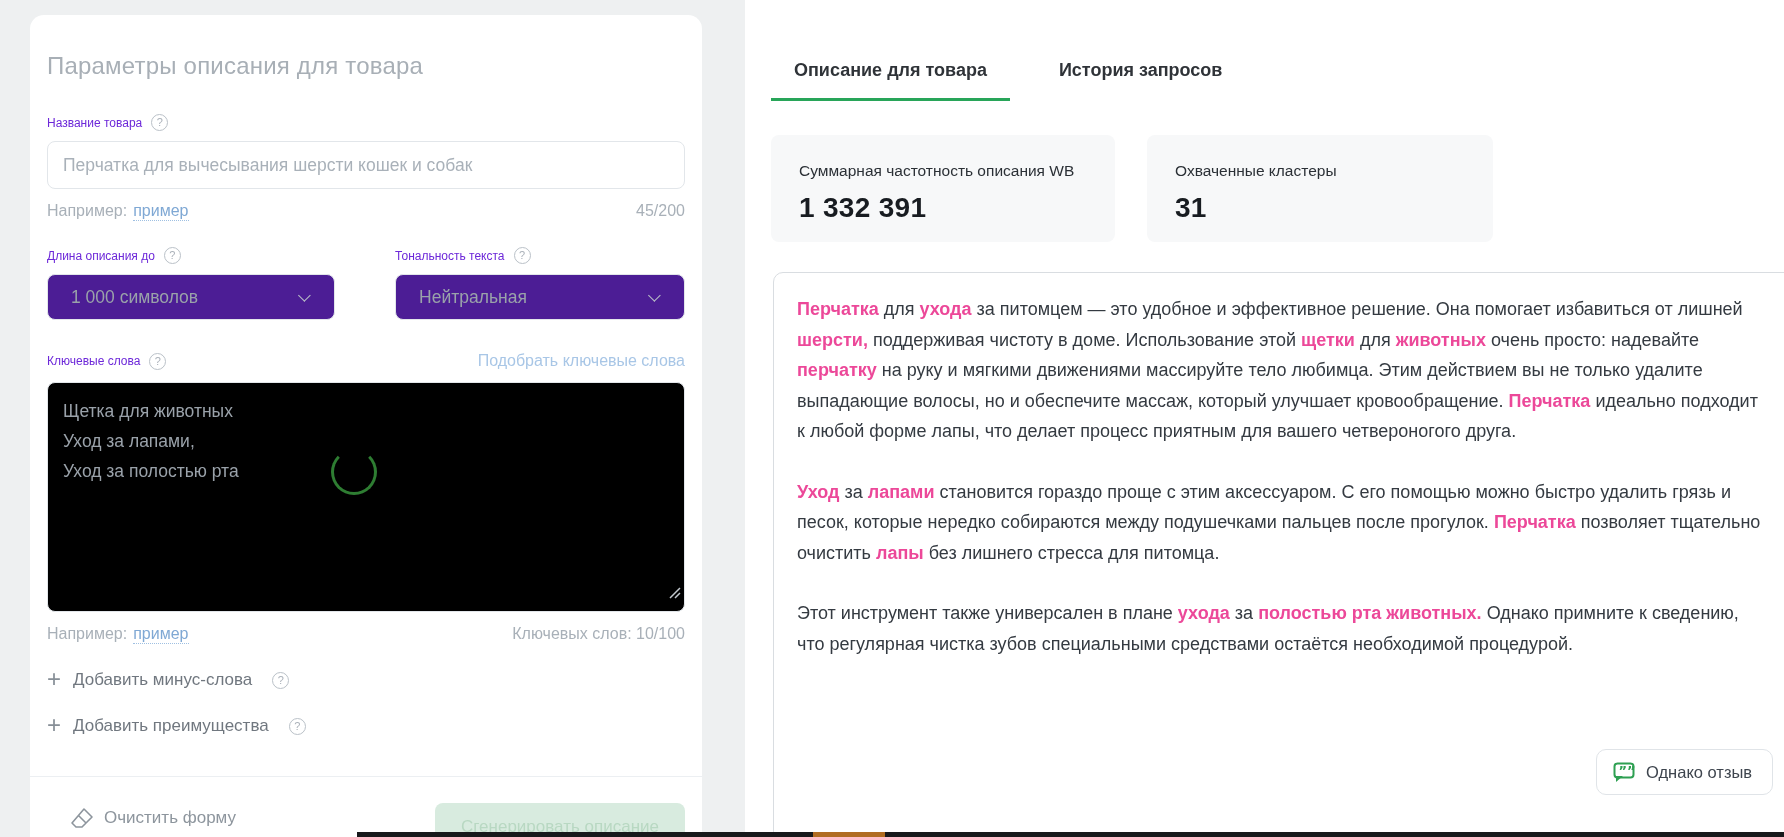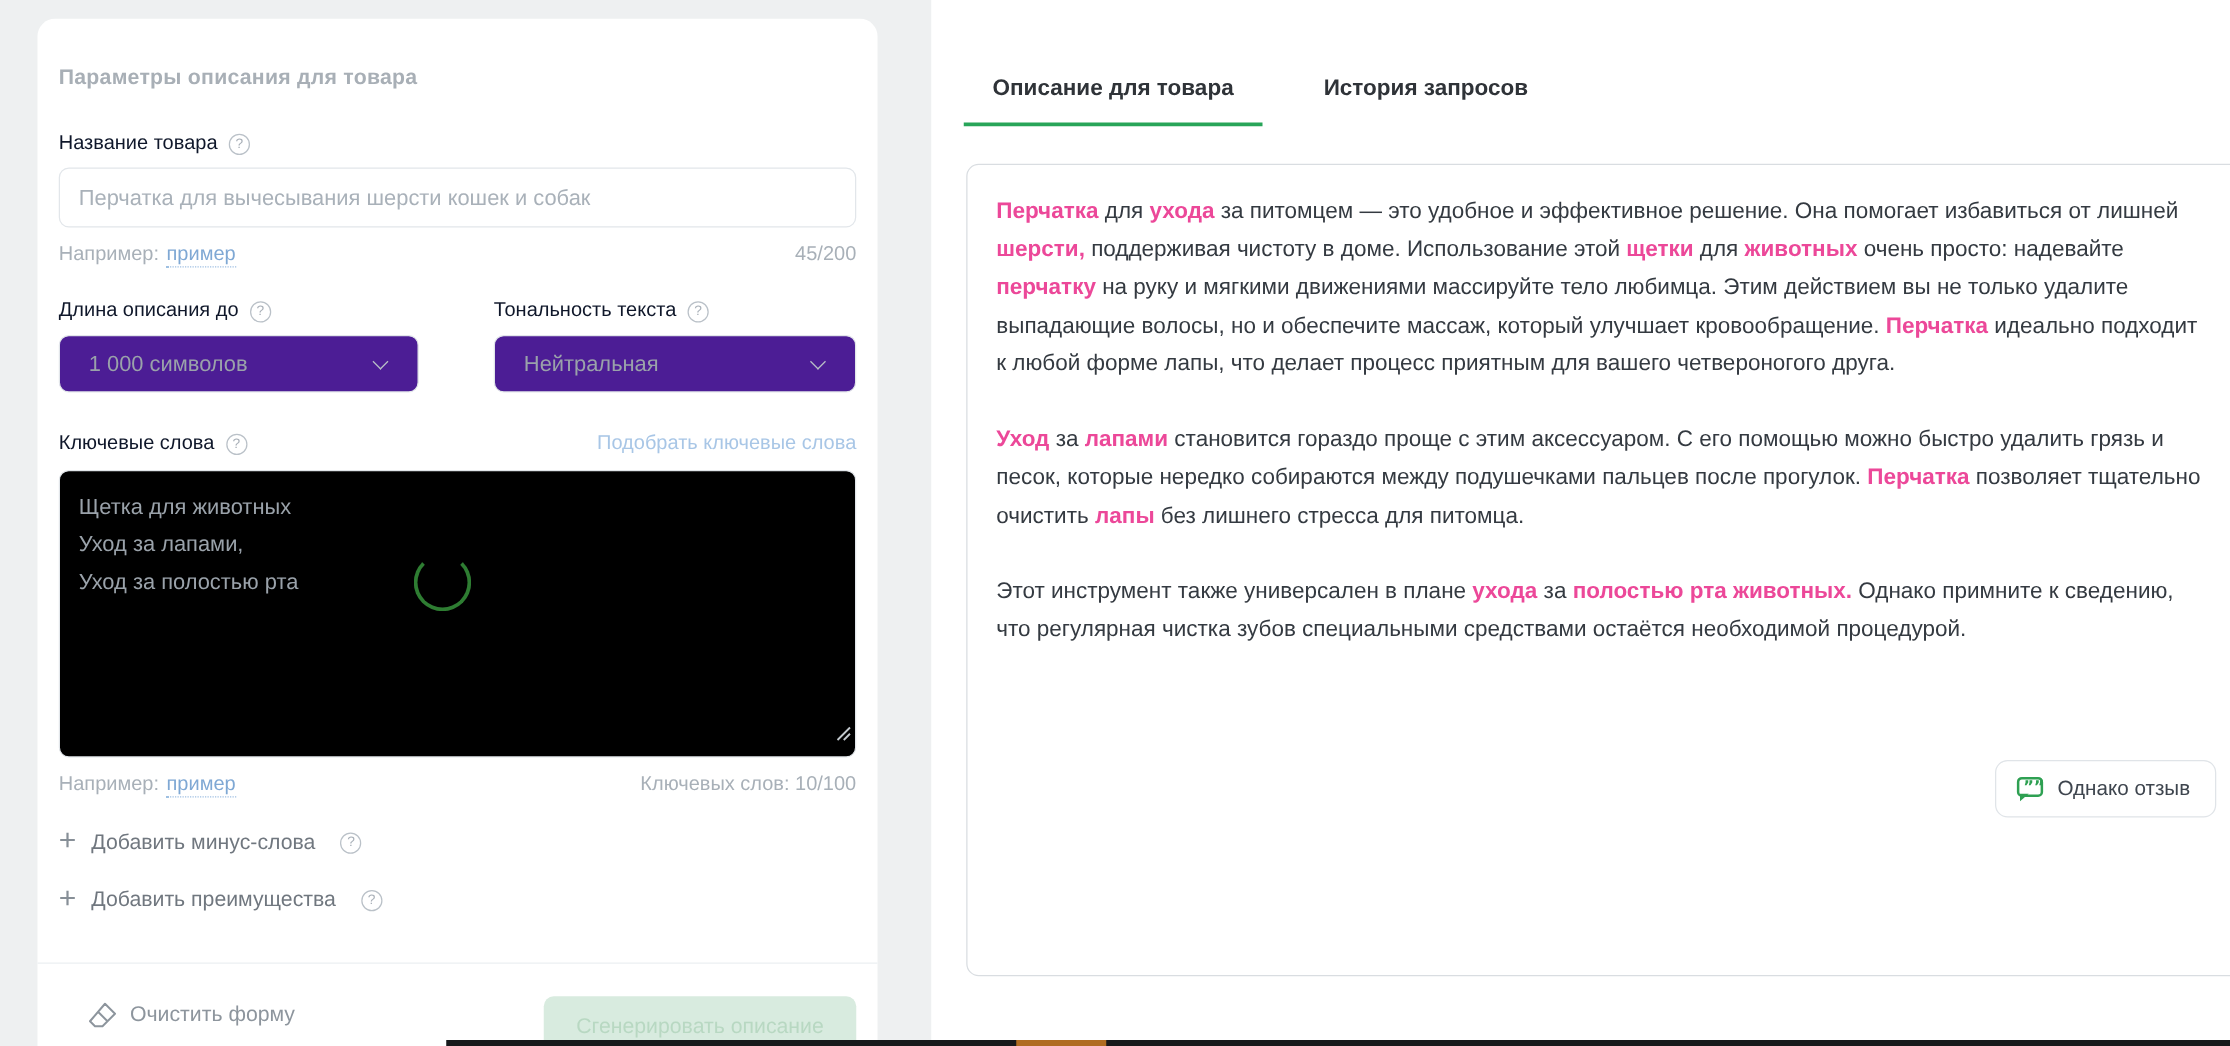--- a/index.html
+++ b/index.html
@@ -5,24 +5,24 @@
   * { margin:0; padding:0; box-sizing:border-box; }
   html,body { background:#eef0f1; }
   body { font-family:"Liberation Sans","DejaVu Sans",sans-serif; }
   .viewport { position:relative; width:1784px; height:837px; overflow:hidden; background:#eef0f1; }
 
   
   .left-card {
     position:absolute; left:30px; top:15px; width:672px; height:880px;
     background:#fff; border-radius:14px; padding:0 17px;
   }
-  .form-title { margin-top:37px; font-size:17px; font-weight:700; color:#a8afb6; letter-spacing:.2px; }
+  .form-title { margin-top:37px; font-size:24px; font-weight:400; color:#a8afb6; letter-spacing:.2px; }
   .label-row { display:flex; align-items:center; gap:9px; margin-top:34px; }
   .label-row.tight { margin-top:0; }
-  .field-label { font-size:16px; color:#0f172a; }
+  .field-label { font-size:12px; color:#6d28d9; }
   .help-icon {
     width:17px; height:17px; border:1px solid #bac1c8; border-radius:50%;
     color:#aab1b9; font-size:11px; line-height:15px; text-align:center; flex:0 0 auto;
   }
   .text-input {
     margin-top:10px; width:100%; height:48px; border:1px solid #e2e6ea; border-radius:8px;
     padding:0 15px; font-size:17.5px; color:#5a6169; background:#fff; outline:none;
     font-family:"Liberation Sans","DejaVu Sans",sans-serif;
   }
   .text-input::placeholder { color:#a9b1b9; opacity:1; }
@@ -182,20 +182,30 @@
       <button class="generate-btn">Сгенерировать описание</button>
     </div>
   </div>
 
   <div class="right-panel">
     <div class="tabs">
       <div class="tab active">Описание для товара</div>
       <div class="tab">История запросов</div>
     </div>
 
+    <div class="stats-row">
+      <div class="stat-card c1">
+        <div class="stat-label">Суммарная частотность описания WB</div>
+        <div class="stat-value">1 332 391</div>
+      </div>
+      <div class="stat-card c2">
+        <div class="stat-label">Охваченные кластеры</div>
+        <div class="stat-value">31</div>
+      </div>
+    </div>
 
     <div class="desc-box">
       <div class="desc-para"><b>Перчатка</b><span> для </span><b>ухода</b><span> за питомцем — это удобное и эффективное решение. Она помогает избавиться от лишней </span><b>шерсти,</b><span> поддерживая чистоту в доме. Использование этой </span><b>щетки</b><span> для </span><b>животных</b><span> очень просто: надевайте </span><b>перчатку</b><span> на руку и мягкими движениями массируйте тело любимца. Этим действием вы не только удалите выпадающие волосы, но и обеспечите массаж, который улучшает кровообращение. </span><b>Перчатка</b><span> идеально подходит к любой форме лапы, что делает процесс приятным для вашего четвероногого друга.</span></div>
       <div class="desc-para"><b>Уход</b><span> за </span><b>лапами</b><span> становится гораздо проще с этим аксессуаром. С его помощью можно быстро удалить грязь и песок, которые нередко собираются между подушечками пальцев после прогулок. </span><b>Перчатка</b><span> позволяет тщательно очистить </span><b>лапы</b><span> без лишнего стресса для питомца.</span></div>
       <div class="desc-para"><span>Этот инструмент также универсален в плане </span><b>ухода</b><span> за </span><b>полостью рта животных.</b><span> Однако примните к сведению, что регулярная чистка зубов специальными средствами остаётся необходимой процедурой.</span></div>
 
       <button class="feedback-btn">
         <svg width="24" height="24" viewBox="0 0 24 24">
           <rect x="2.5" y="3.5" width="19" height="14" rx="3" stroke="#2ea052" stroke-width="2" fill="none"></rect>
           <path d="M4 16 L4 22 L11 16 Z" fill="#2ea052"></path>

